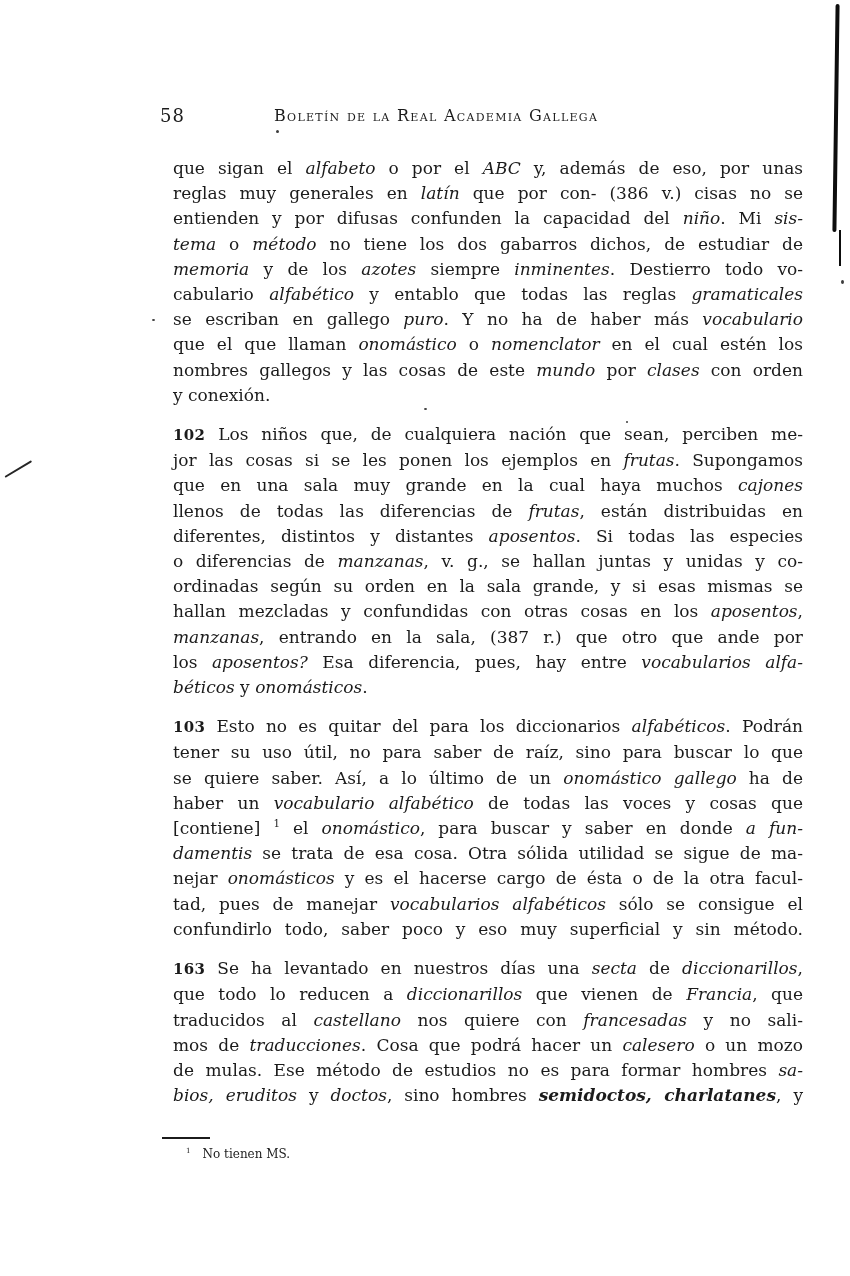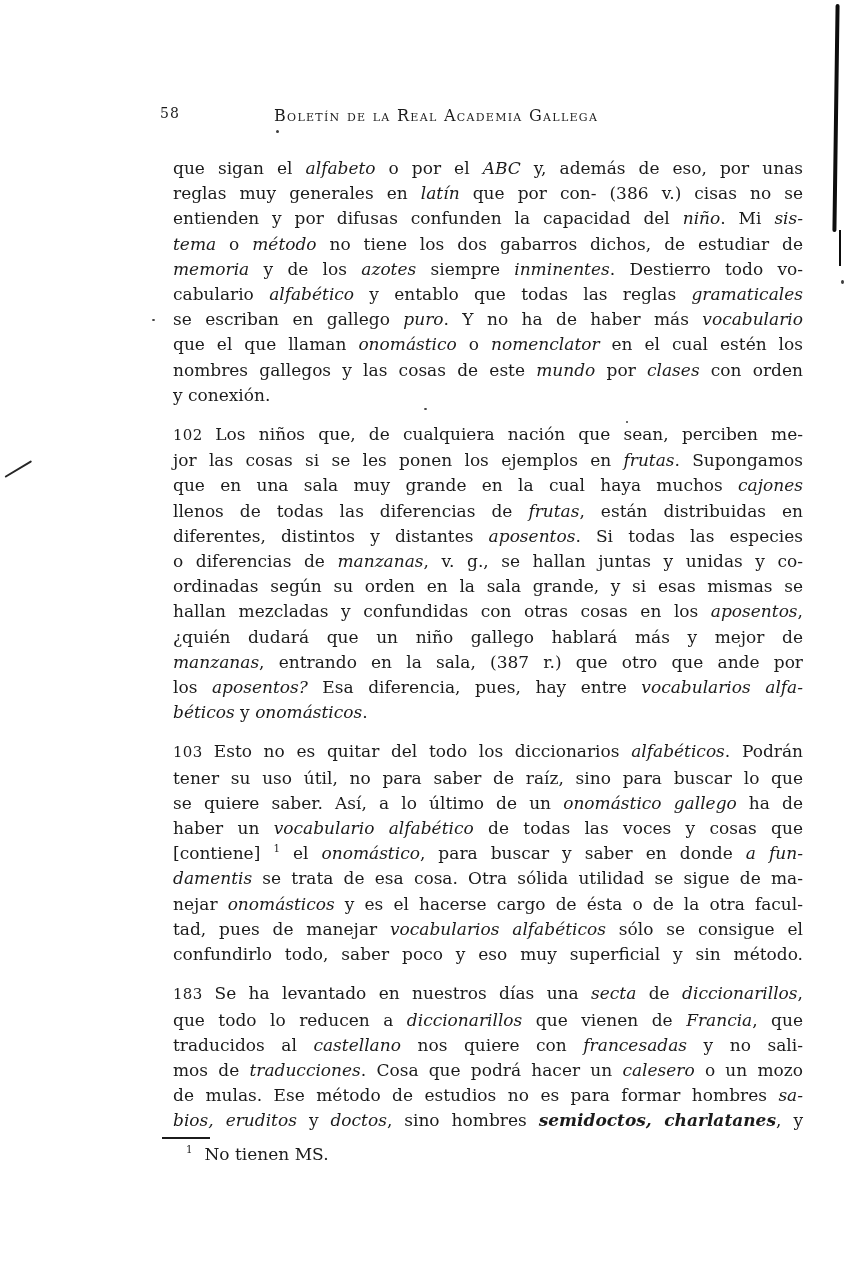--- a/index.html
+++ b/index.html
@@ -4,38 +4,38 @@
 <style>
   :root { --ink:#1b1b1b; --paper:#ffffff; }
   html,body { margin:0; padding:0; background:#e8e8e8; }
   .page {
     position:relative; width:850px; height:1276px; margin:0 auto;
     background:var(--paper); color:var(--ink); overflow:hidden;
     font-family:"DejaVu Serif","Liberation Serif",serif;
   }
   
   .runhead { position:absolute; top:103px; left:160px; width:630px; height:24px; }
-  .pageno  { position:absolute; left:0; top:2px; font-size:14px; letter-spacing:1px; }
+  .pageno  { position:absolute; left:0; top:2px; font-size:18px; letter-spacing:1px; }
   .htitle  { position:absolute; left:114px; top:3px; font-size:16px;
              font-variant:small-caps; letter-spacing:1.3px; white-space:nowrap; }
   
   .textblock { position:absolute; left:173px; top:156px; width:630px;
                font-size:17px; line-height:25.2px; }
   .para { margin:0; }
   .para + .para { margin-top:14px; }
   .line { text-align:justify; text-align-last:justify; white-space:normal; }
   .line.endleft { text-align-last:left; }
-  .pnum { font-weight:normal; font-size:0.88em; letter-spacing:0.3px; }
+  .pnum { font-weight:bold; font-size:0.88em; letter-spacing:0.3px; }
   i.bold { font-weight:bold; }
   sup { font-size:0.6em; line-height:0; }
   
   .fnrule { position:absolute; left:162px; top:1137px; width:48px; height:0;
             border-top:2px solid var(--ink); }
   .footnote { position:absolute; left:160px; top:1144px; width:630px;
-              font-size:17px; line-height:20px; }
+              font-size:12px; line-height:20px; }
   .fnline { padding-left:26px; }
   .fnline sup { margin-right:12px; }
   
   .vline-main { position:absolute; left:834px; top:4px; width:4px; height:228px;
                 background:#0d0d0d; transform:rotate(0.8deg); border-radius:2px; }
   .vline-tail { position:absolute; left:839px; top:230px; width:2px; height:36px;
                 background:#0d0d0d; }
   .pencil-mark { position:absolute; left:5px; top:476px; width:31px; height:2px;
                  background:#262626; transform:rotate(-31deg); transform-origin:left center;
                  border-radius:1px; }
@@ -72,38 +72,37 @@
       </div>
       <div class="para">
         <div class="line"><span class="pnum">102 </span><span>Los niños que, de cualquiera nación que sean, perciben me-</span></div>
         <div class="line"><span>jor las cosas si se les ponen los ejemplos en </span><i>frutas</i><span>. Supongamos</span></div>
         <div class="line"><span>que en una sala muy grande en la cual haya muchos </span><i>cajones</i></div>
         <div class="line"><span>llenos de todas las diferencias de </span><i>frutas</i><span>, están distribuidas en</span></div>
         <div class="line"><span>diferentes, distintos y distantes </span><i>aposentos</i><span>. Si todas las especies</span></div>
         <div class="line"><span>o diferencias de </span><i>manzanas</i><span>, v. g., se hallan juntas y unidas y co-</span></div>
         <div class="line"><span>ordinadas según su orden en la sala grande, y si esas mismas se</span></div>
         <div class="line"><span>hallan mezcladas y confundidas con otras cosas en los </span><i>aposentos</i><span>,</span></div>
-        <div class="line"><span>¿quién dudará que un niño gallego hablará más y mejor de</span></div>
         <div class="line"><i>manzanas</i><span>, entrando en la sala, (387 r.) que otro que ande por</span></div>
         <div class="line"><span>los </span><i>aposentos?</i><span> Esa diferencia, pues, hay entre </span><i>vocabularios alfa-</i></div>
         <div class="line endleft"><i>béticos</i><span> y </span><i>onomásticos</i><span>.</span></div>
       </div>
       <div class="para">
-        <div class="line"><span class="pnum">103 </span><span>Esto no es quitar del todo los diccionarios </span><i>alfabéticos</i><span>. Podrán</span></div>
+        <div class="line"><span class="pnum">103 </span><span>Esto no es quitar del para los diccionarios </span><i>alfabéticos</i><span>. Podrán</span></div>
         <div class="line"><span>tener su uso útil, no para saber de raíz, sino para buscar lo que</span></div>
         <div class="line"><span>se quiere saber. Así, a lo último de un </span><i>onomástico gallego</i><span> ha de</span></div>
         <div class="line"><span>haber un </span><i>vocabulario alfabético</i><span> de todas las voces y cosas que</span></div>
         <div class="line"><span>[contiene] </span><sup>1</sup><span> el </span><i>onomástico</i><span>, para buscar y saber en donde </span><i>a fun-</i></div>
         <div class="line"><i>damentis</i><span> se trata de esa cosa. Otra sólida utilidad se sigue de ma-</span></div>
         <div class="line"><span>nejar </span><i>onomásticos</i><span> y es el hacerse cargo de ésta o de la otra facul-</span></div>
         <div class="line"><span>tad, pues de manejar </span><i>vocabularios alfabéticos</i><span> sólo se consigue el</span></div>
         <div class="line"><span>confundirlo todo, saber poco y eso muy superficial y sin método.</span></div>
       </div>
       <div class="para">
-        <div class="line"><span class="pnum">183 </span><span>Se ha levantado en nuestros días una </span><i>secta</i><span> de </span><i>diccionarillos</i><span>,</span></div>
+        <div class="line"><span class="pnum">163 </span><span>Se ha levantado en nuestros días una </span><i>secta</i><span> de </span><i>diccionarillos</i><span>,</span></div>
         <div class="line"><span>que todo lo reducen a </span><i>diccionarillos</i><span> que vienen de </span><i>Francia</i><span>, que</span></div>
         <div class="line"><span>traducidos al </span><i>castellano</i><span> nos quiere con </span><i>francesadas</i><span> y no sali-</span></div>
         <div class="line"><span>mos de </span><i>traducciones</i><span>. Cosa que podrá hacer un </span><i>calesero</i><span> o un mozo</span></div>
         <div class="line"><span>de mulas. Ese método de estudios no es para formar hombres </span><i>sa-</i></div>
         <div class="line"><i>bios, eruditos</i><span> y </span><i>doctos</i><span>, sino hombres </span><i class="bold">semidoctos, charlatanes</i><span>, y</span></div>
       </div>
     </div>
 
   <div class="fnrule"></div>
   <div class="footnote">

